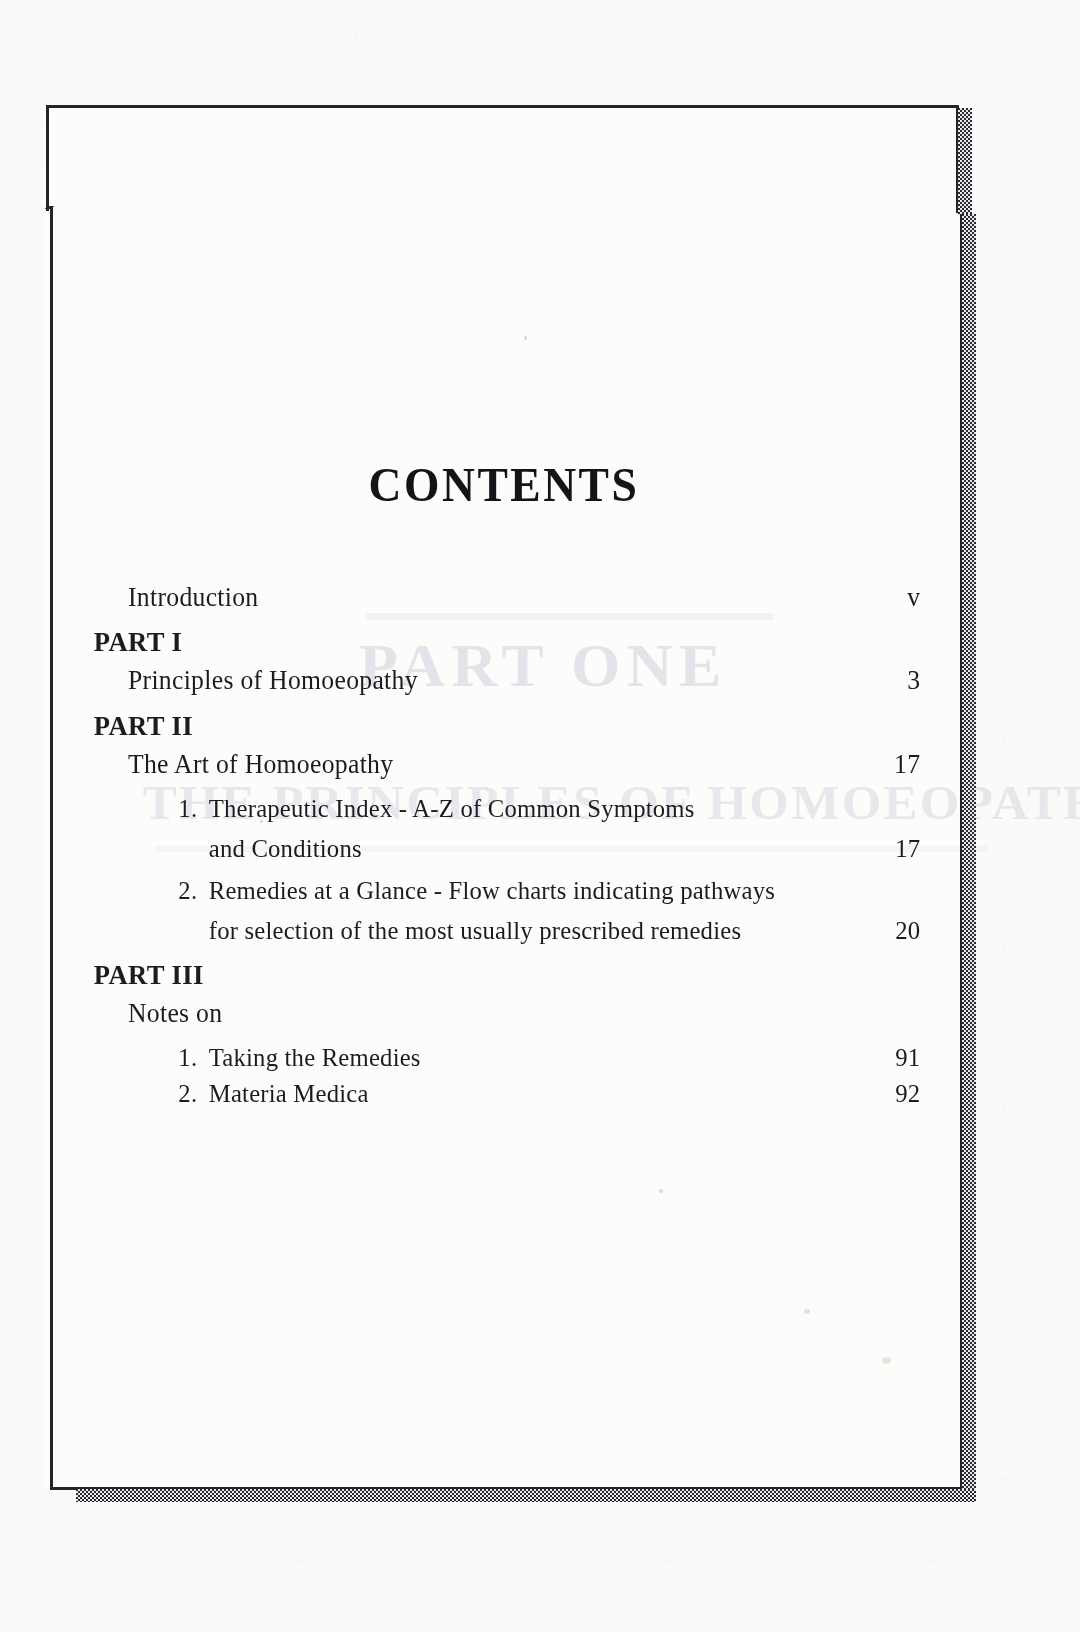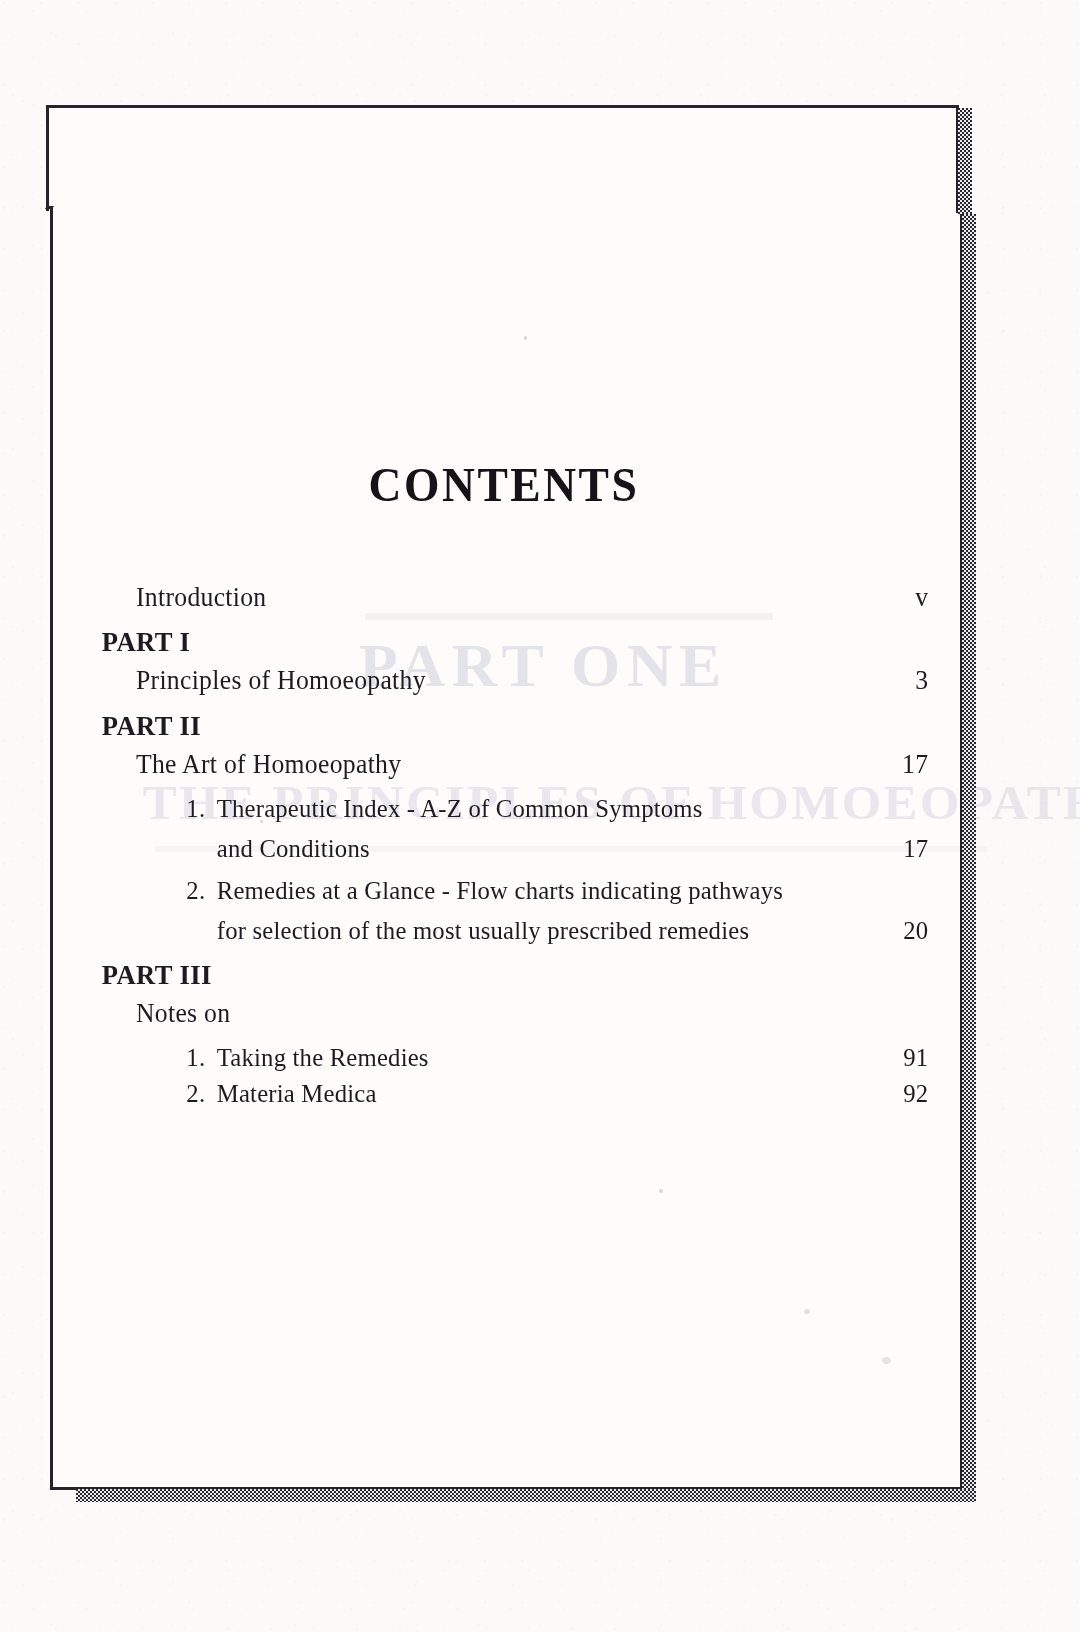--- a/index.html
+++ b/index.html
@@ -131,21 +131,21 @@
     font-weight: 700;
     letter-spacing: .055em;
     color: #131318;
     transform: scaleX(.93);
     transform-origin: center;
   }
 
   
   #toc {
     position: absolute;
-    left: 16px; top: 478px;
+    left: 8px; top: 478px;
     width: 920px;
   }
   .toc-row {
     position: relative;
     display: flex;
     align-items: baseline;
     color: #1b1b21;
     transform: scaleX(.95);
     transform-origin: left center;
   }

